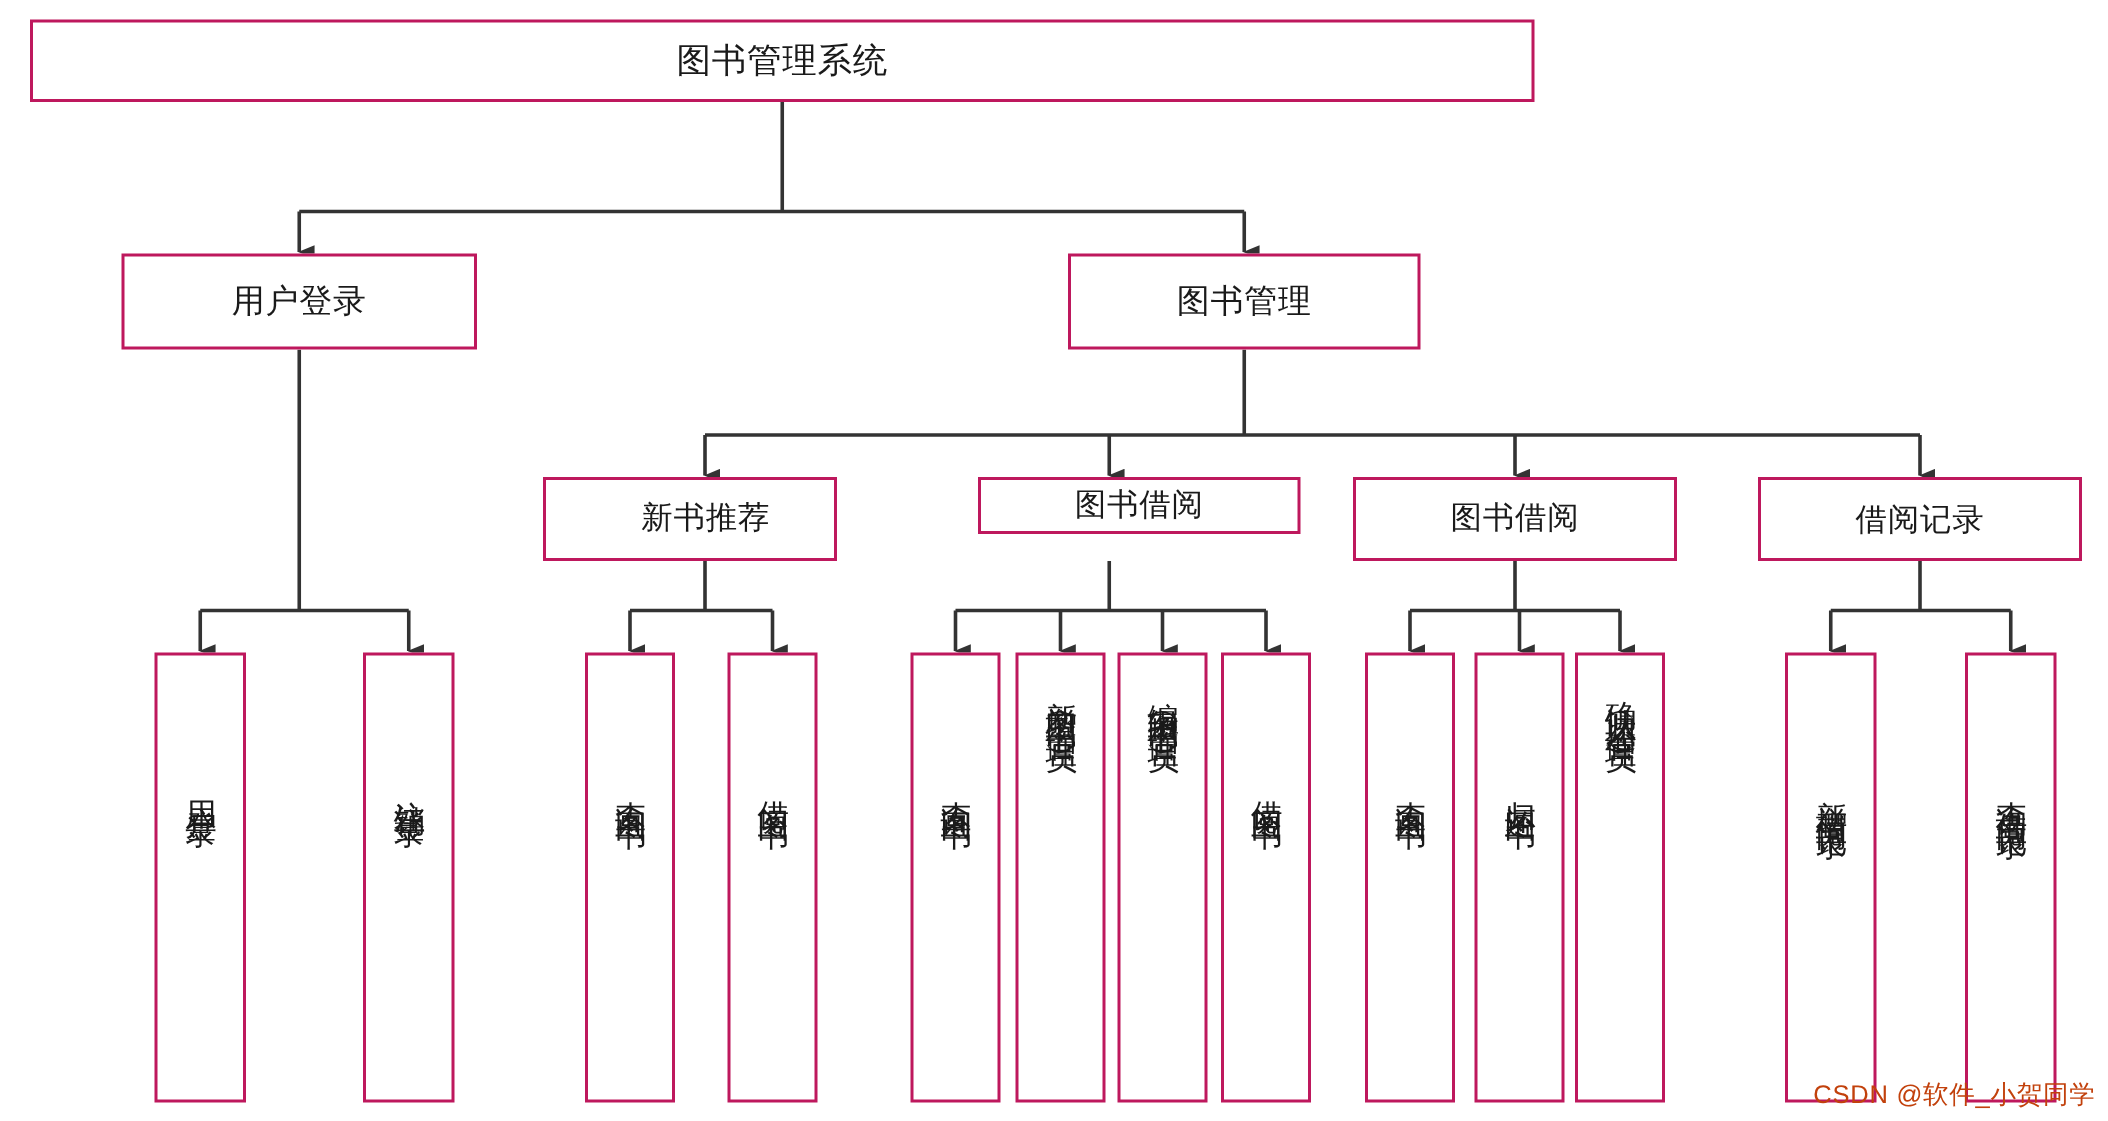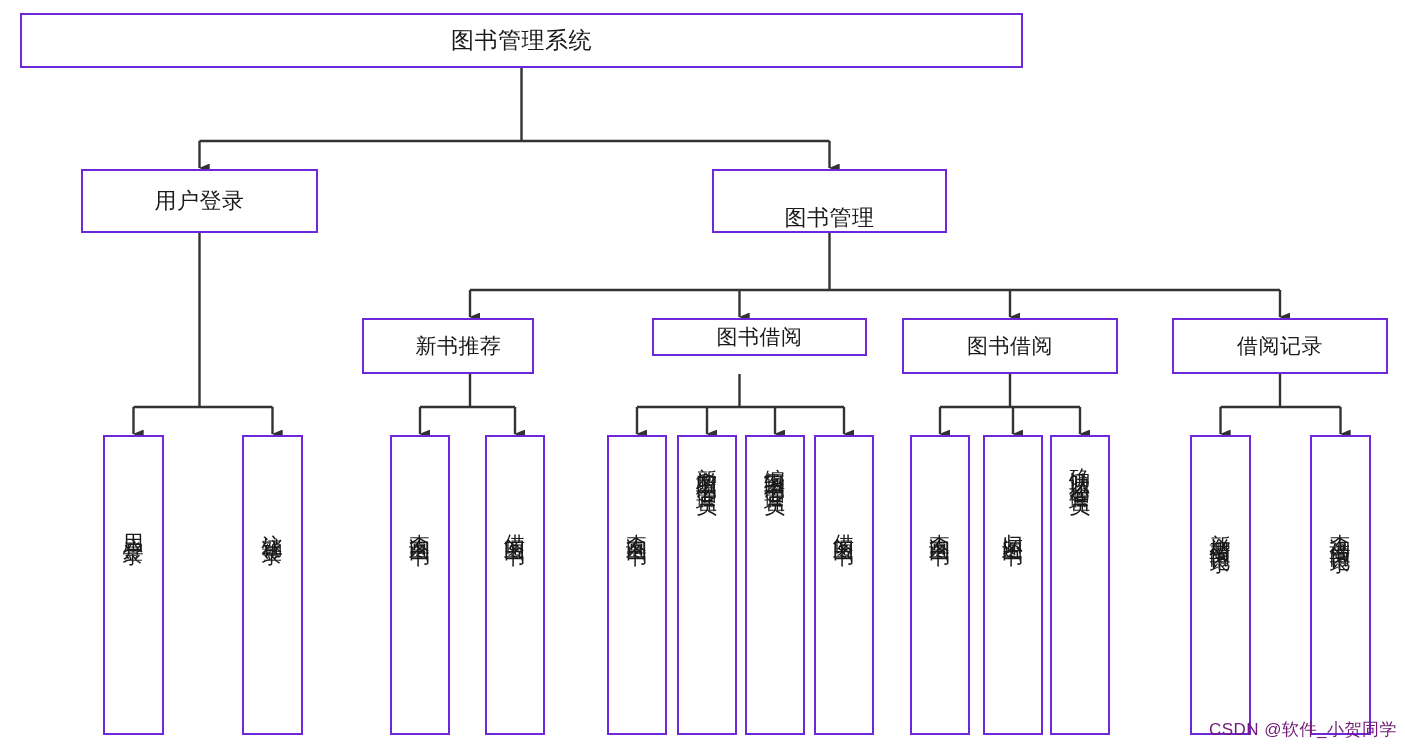--- a/index.html
+++ b/index.html
@@ -23,21 +23,21 @@
     left: 0;
     top: 0;
     width: 1405px;
     height: 747px;
     pointer-events: none;
   }
   .node {
     position: absolute;
     box-sizing: border-box;
     background: #ffffff;
-    border: 2px solid #6d28d9;
+    border: 2px solid #be185d;
     display: flex;
     align-items: center;
     justify-content: center;
     color: #1a1a1a;
     text-align: center;
   }
   .node-label {
     display: block;
     line-height: 1.18;
     letter-spacing: 0.5px;
@@ -67,21 +67,21 @@
     padding-top: 74px;
   }
   .leaf-tall .node-label {
     padding-top: 8px;
   }
   #watermark {
     position: absolute;
     right: 8px;
     bottom: 6px;
     font-size: 17px;
-    color: #701a75;
+    color: #c2410c;
     letter-spacing: 0.5px;
     white-space: nowrap;
     user-select: none;
     text-align: right;
   }
 </style>
 </head>
 <body>
 
 <div id="diagram-root">
@@ -129,25 +129,25 @@
       </g>
   </svg>
 
   <div class="node level-root" style="left: 20px; top: 13px; width: 1003px; height: 55px;">
     <span class="node-label">图书管理系统</span>
   </div>
 
   <div class="node level-2" style="left: 81px; top: 169px; width: 237px; height: 64px;">
     <span class="node-label">用户登录</span>
   </div>
-  <div class="node level-2" style="left: 712px; top: 169px; width: 235px; height: 64px; align-items: flex-end;">
+  <div class="node level-2" style="left: 712px; top: 169px; width: 235px; height: 64px;">
     <span class="node-label">图书管理</span>
   </div>
 
-  <div class="node level-3" style="left: 362px; top: 318px; width: 172px; height: 56px; padding-left: 21px;">
+  <div class="node level-3" style="left: 362px; top: 318px; width: 196px; height: 56px; padding-left: 21px;">
     <span class="node-label">新书推荐</span>
   </div>
   <div class="node level-3" style="left: 652px; top: 318px; width: 215px; height: 38px;">
     <span class="node-label">图书借阅</span>
   </div>
   <div class="node level-3" style="left: 902px; top: 318px; width: 216px; height: 56px;">
     <span class="node-label">图书借阅</span>
   </div>
   <div class="node level-3" style="left: 1172px; top: 318px; width: 216px; height: 56px; font-family: Liberation Serif, serif;">
     <span class="node-label">借阅记录</span>

